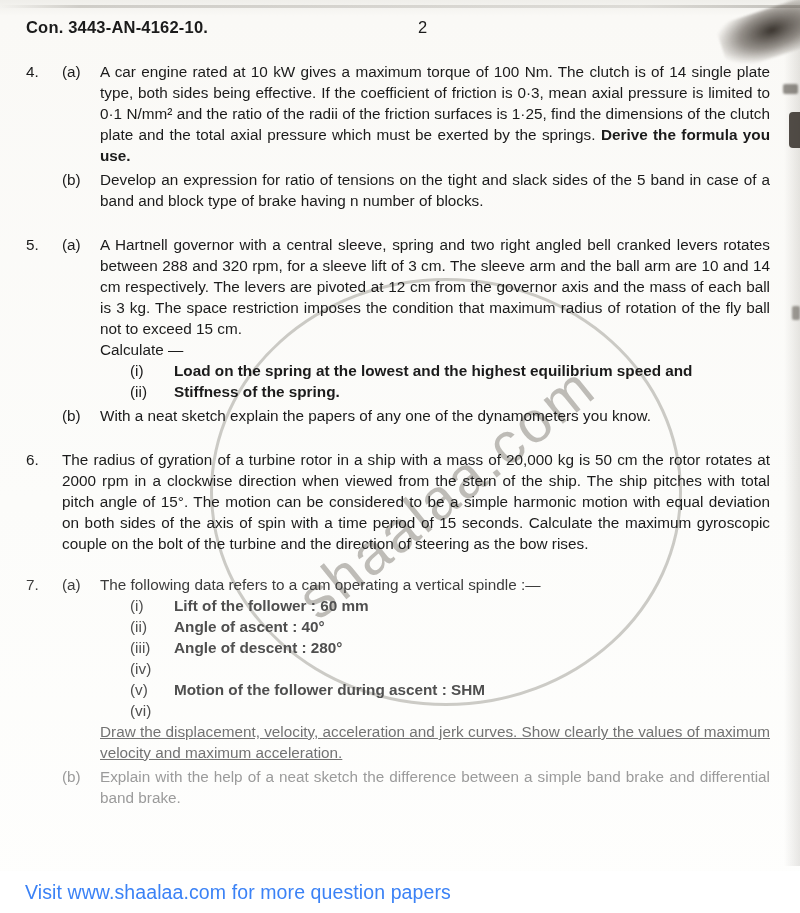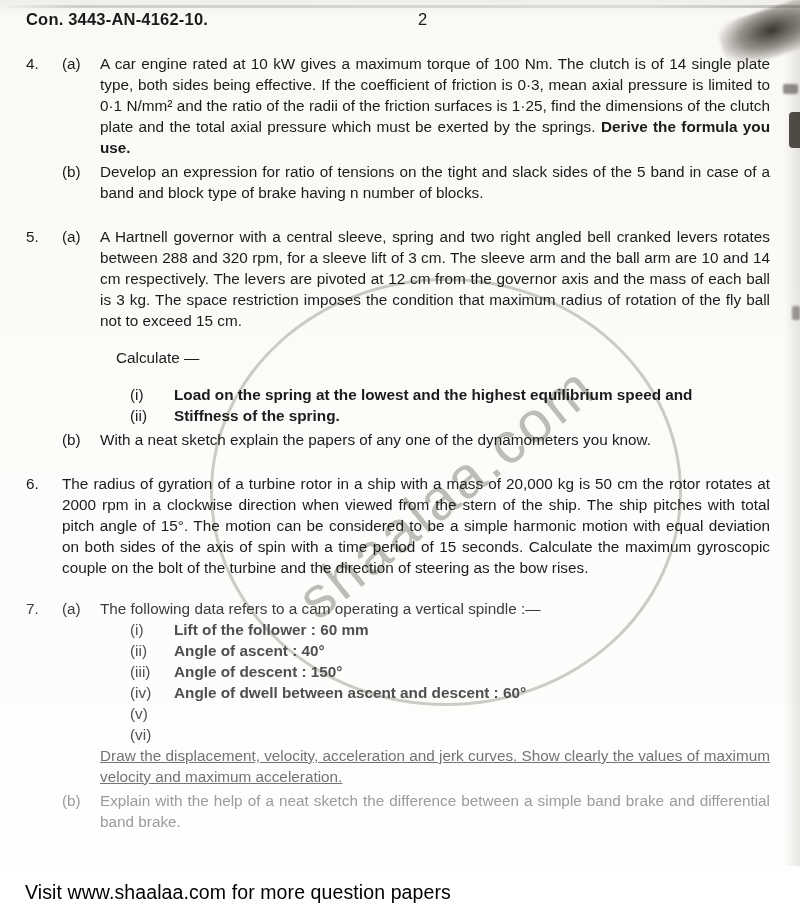--- a/index.html
+++ b/index.html
@@ -48,48 +48,48 @@
   
   .watermark { position: absolute; z-index: 1; left: 210px; top: 278px; width: 472px; height: 428px; pointer-events: none; }
   .wm-ellipse { position: absolute; inset: 0; border: 3px solid rgba(145,142,134,0.45); border-radius: 50%; }
   .wm-text {
     position: absolute; left: 50%; top: 50%;
     transform: translate(-50%,-50%) rotate(-39deg);
     font-size: 58px; letter-spacing: 3px; white-space: nowrap;
     color: rgba(138,135,128,0.55);
   }
   
-  .content { position: relative; z-index: 2; padding: 10px 30px 0 26px; }
+  .content { position: relative; z-index: 2; padding: 18px 30px 0 26px; }
   .header-row { position: relative; margin-bottom: 22px; height: 21px; }
   .doc-number { font-weight: bold; font-size: 16.5px; letter-spacing: 0.2px; }
   .page-number { position: absolute; left: 392px; top: 0; font-size: 16.5px; }
   .question { display: flex; margin-bottom: 20px; font-size: 15.3px; line-height: 21px; }
   .qnum { width: 36px; flex: none; }
   .qbody { flex: 1; min-width: 0; }
   .part { display: flex; margin-bottom: 3px; }
   .plabel { width: 38px; flex: none; }
   .ptext { margin: 0; text-align: justify; flex: 1; min-width: 0; }
   .pblock { flex: 1; min-width: 0; }
   .pblock .ptext { text-align: justify; }
-  .subintro { margin: 16px; }
+  .subintro { margin: 0; }
   .subitem { display: flex; padding-left: 30px; }
   .silabel { width: 44px; flex: none; }
   .sitext { flex: 1; font-weight: bold; }
   .emph { font-weight: bold; }
   
   .fade1 { color: #3c3c3c; }
   .fade2 { color: #4f4f4f; }
   .fade3 { color: #737373; text-decoration: underline; }
   .fade4 { color: #9b9b9b; }
   
   .footer-band {
     position: absolute; z-index: 4; left: 0; bottom: 0; width: 100%; height: 42px;
     background: #ffffff; display: flex; align-items: center; padding-left: 25px;
   }
-  .footer-text { font-size: 19.5px; color: #000000; letter-spacing: 0.1px; }
+  .footer-text { font-size: 19.5px; color: #3b82f6; letter-spacing: 0.1px; }
 </style>
 </head>
 <body>
 
 <div class="sheet">
 
   <div class="top-streak"></div>
   <div class="edge-shade"></div>
   <div class="smudge-corner"></div>
   <div class="smudge-right1"></div>
@@ -164,28 +164,28 @@
             <div class="subitem fade2">
               <span class="silabel">(i)</span>
               <span class="sitext">Lift of the follower : 60 mm</span>
             </div>
             <div class="subitem fade2">
               <span class="silabel">(ii)</span>
               <span class="sitext">Angle of ascent : 40°</span>
             </div>
             <div class="subitem fade2">
               <span class="silabel">(iii)</span>
-              <span class="sitext">Angle of descent : 150°</span>
+              <span class="sitext">Angle of descent : 280°</span>
             </div>
             <div class="subitem fade2">
               <span class="silabel">(iv)</span>
-              <span class="sitext">Angle of dwell between ascent and descent : 60°</span>
             </div>
             <div class="subitem fade2">
               <span class="silabel">(v)</span>
+              <span class="sitext">Motion of the follower during ascent : SHM</span>
             </div>
             <div class="subitem fade2">
               <span class="silabel">(vi)</span>
             </div>
             <p class="ptext fade3">Draw the displacement, velocity, acceleration and jerk curves. Show clearly the values of maximum velocity and maximum acceleration.</p>
           </div>
         </div>
         <div class="part">
           <div class="plabel fade4">(b)</div>
           <p class="ptext fade4">Explain with the help of a neat sketch the difference between a simple band brake and differential band brake.</p>

